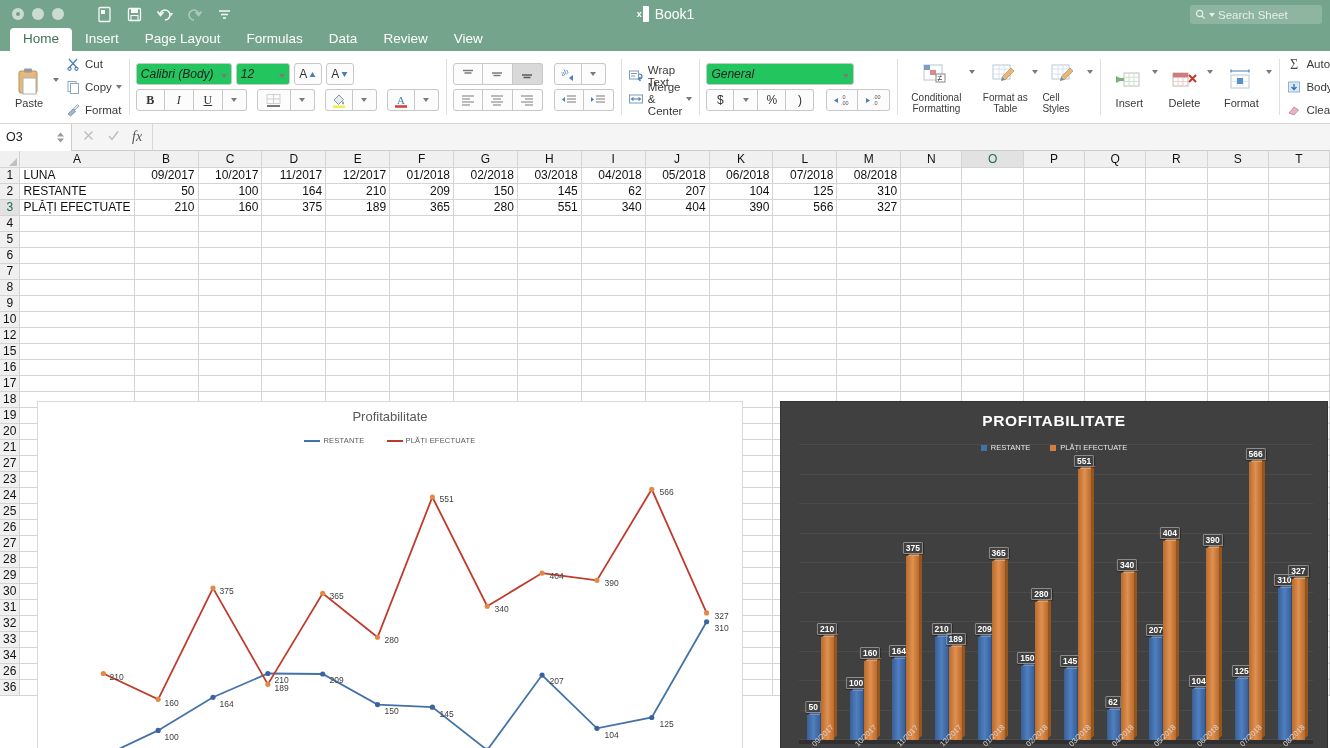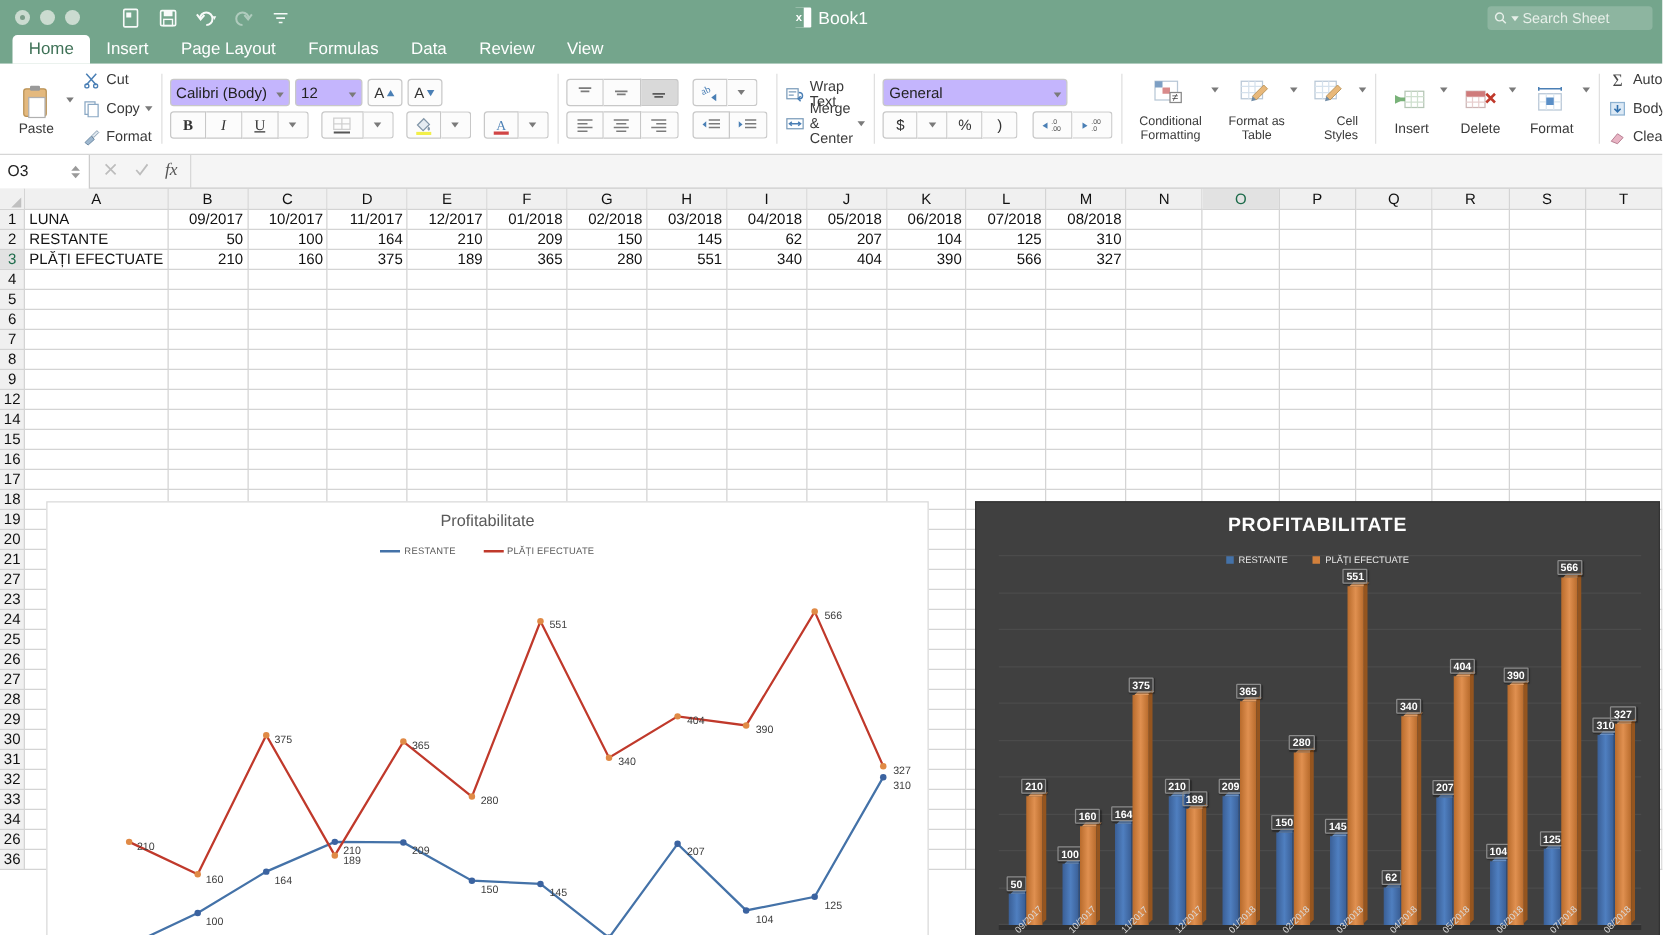--- a/index.html
+++ b/index.html
@@ -66,22 +66,22 @@
     display:flex;flex-direction:column;align-items:center;justify-content:center;
     font-size:11px;color:#3a3a3a;width:44px;gap:1px;
   }
   .btn-big .glyph{ height:30px;display:flex;align-items:center;justify-content:center;}
   .caret{ width:0;height:0;border-left:3.5px solid transparent;border-right:3.5px solid transparent;border-top:4px solid #7a7a7a; display:inline-block;}
   .stackcol{ display:flex;flex-direction:column;justify-content:center;gap:3px;}
   .srow{ display:flex;align-items:center;gap:4px;font-size:11.5px;color:#3a3a3a;height:20px;}
   .srow .ic{width:16px;height:16px;display:flex;align-items:center;justify-content:center;}
   .fontrow{ display:flex;align-items:center;gap:4px;margin-bottom:4px;}
   .fld{
-    border:1px solid #c8c8c8;border-radius:3px;background:#c4b5fd;height:22px;
-    display:flex;align-items:center;padding:0 4px;font-size:12px;color:#222;
+    border:1px solid #c8c8c8;border-radius:3px;background:#22c55e;height:22px;
+    display:flex;align-items:center;padding:0 4px;font-size:12px;color:#222;font-style:italic;
   }
   .fld .dd{ margin-left:auto;padding-left:6px;}
   .sqbtn{
     border:1px solid #c8c8c8;border-radius:3px;background:#fcfcfc;height:22px;min-width:24px;
     display:flex;align-items:center;justify-content:center;font-size:12px;color:#333;
   }
   .sqbtn.pressed{ background:#d9d9d9; }
   .grp{ display:flex; }
   .grp .sqbtn{ border-radius:0;border-left-width:0;}
   .grp .sqbtn:first-child{ border-radius:3px 0 0 3px;border-left-width:1px;}
@@ -526,21 +526,21 @@
     <span class="caret" style="margin:0 4px 30px 1px"></span>
     <div class="btn-big" style="width:44px">
       <span class="glyph">
         <svg width="28" height="26" viewBox="0 0 28 26">
             <rect x="2" y="2" width="17" height="14" fill="#fff" stroke="#b8c7d6"></rect>
             <path d="M2 6h17M2 11h17M8 2v14M13 2v14" stroke="#d6e2ed"></path>
             <path d="M11 14 L20 5 L23 8 L14 17 z" fill="#e8b87a" stroke="#b58f54" stroke-width=".7"></path>
             <path d="M11 14 L14 17 L10 18 z" fill="#6f8ba5"></path>
           </svg>
       </span>
-      <span style="font-size:10px;line-height:11px;text-align:right">Cell Styles</span>
+      <span style="font-size:10px;line-height:11px;text-align:left">Cell Styles</span>
     </div>
     <span class="caret" style="margin:0 0 30px 1px"></span>
   </div>
 
   <div class="rgroup">
     <div class="btn-big">
       <span class="glyph">
         <svg width="30" height="24" viewBox="0 0 30 24">
             <rect x="10" y="4" width="15" height="13" fill="#fff" stroke="#b5c6b5"></rect>
             <path d="M10 8.3h15M10 12.6h15M15 4v13M20 4v13" stroke="#cfe0cf"></path>
@@ -865,44 +865,44 @@
           <td class="num" style="width: 65px;"></td>
           <td class="num" style="width: 65px;"></td>
           <td class="num" style="width: 65px;"></td>
           <td class="num" style="width: 65px;"></td>
           <td class="num" style="width: 65px;"></td>
           <td class="num" style="width: 65px;"></td>
           <td class="num" style="width: 65px;"></td>
           <td class="num" style="width: 65px;"></td>
         </tr>
         <tr>
+          <th class="rowhdr">10</th>
+          <td class="txt" style="width: 98px;"></td>
+          <td class="num" style="width: 65px;"></td>
+          <td class="num" style="width: 65px;"></td>
+          <td class="num" style="width: 65px;"></td>
+          <td class="num" style="width: 65px;"></td>
+          <td class="num" style="width: 65px;"></td>
+          <td class="num" style="width: 65px;"></td>
+          <td class="num" style="width: 65px;"></td>
+          <td class="num" style="width: 65px;"></td>
+          <td class="num" style="width: 65px;"></td>
+          <td class="num" style="width: 65px;"></td>
+          <td class="num" style="width: 65px;"></td>
+          <td class="num" style="width: 65px;"></td>
+          <td class="num" style="width: 65px;"></td>
+          <td class="num" style="width: 65px;"></td>
+          <td class="num" style="width: 65px;"></td>
+          <td class="num" style="width: 65px;"></td>
+          <td class="num" style="width: 65px;"></td>
+          <td class="num" style="width: 65px;"></td>
+          <td class="num" style="width: 65px;"></td>
+        </tr>
+        <tr>
           <th class="rowhdr">12</th>
-          <td class="txt" style="width: 98px;"></td>
-          <td class="num" style="width: 65px;"></td>
-          <td class="num" style="width: 65px;"></td>
-          <td class="num" style="width: 65px;"></td>
-          <td class="num" style="width: 65px;"></td>
-          <td class="num" style="width: 65px;"></td>
-          <td class="num" style="width: 65px;"></td>
-          <td class="num" style="width: 65px;"></td>
-          <td class="num" style="width: 65px;"></td>
-          <td class="num" style="width: 65px;"></td>
-          <td class="num" style="width: 65px;"></td>
-          <td class="num" style="width: 65px;"></td>
-          <td class="num" style="width: 65px;"></td>
-          <td class="num" style="width: 65px;"></td>
-          <td class="num" style="width: 65px;"></td>
-          <td class="num" style="width: 65px;"></td>
-          <td class="num" style="width: 65px;"></td>
-          <td class="num" style="width: 65px;"></td>
-          <td class="num" style="width: 65px;"></td>
-          <td class="num" style="width: 65px;"></td>
-        </tr>
-        <tr>
-          <th class="rowhdr">14</th>
           <td class="txt" style="width: 98px;"></td>
           <td class="num" style="width: 65px;"></td>
           <td class="num" style="width: 65px;"></td>
           <td class="num" style="width: 65px;"></td>
           <td class="num" style="width: 65px;"></td>
           <td class="num" style="width: 65px;"></td>
           <td class="num" style="width: 65px;"></td>
           <td class="num" style="width: 65px;"></td>
           <td class="num" style="width: 65px;"></td>
           <td class="num" style="width: 65px;"></td>

